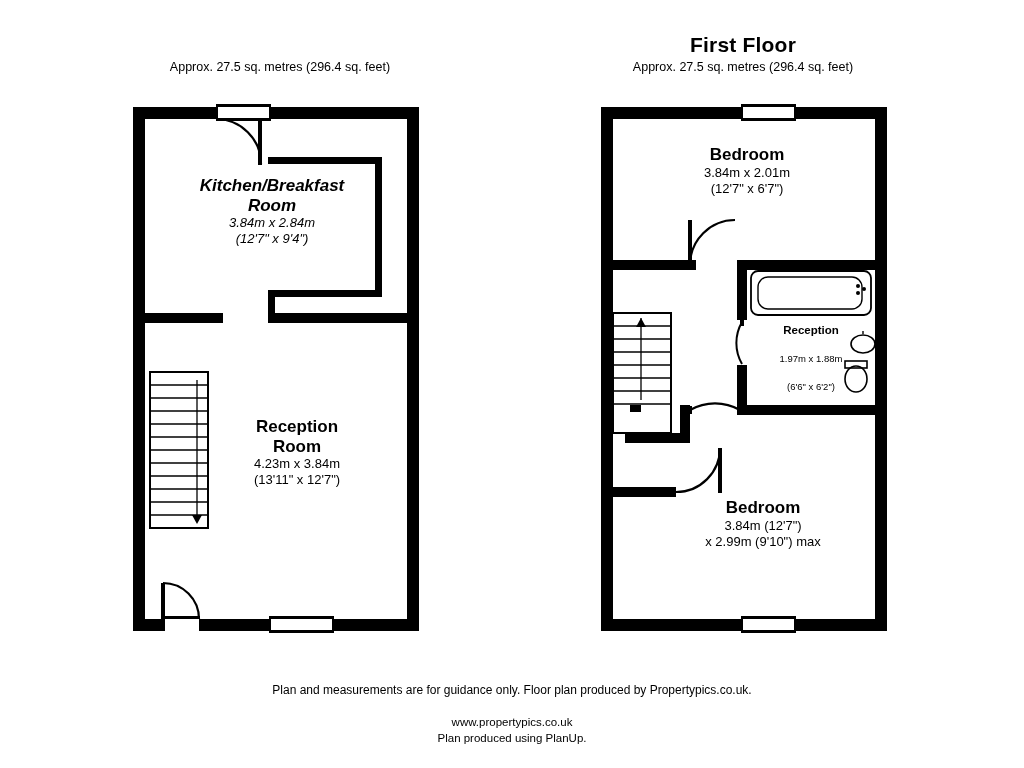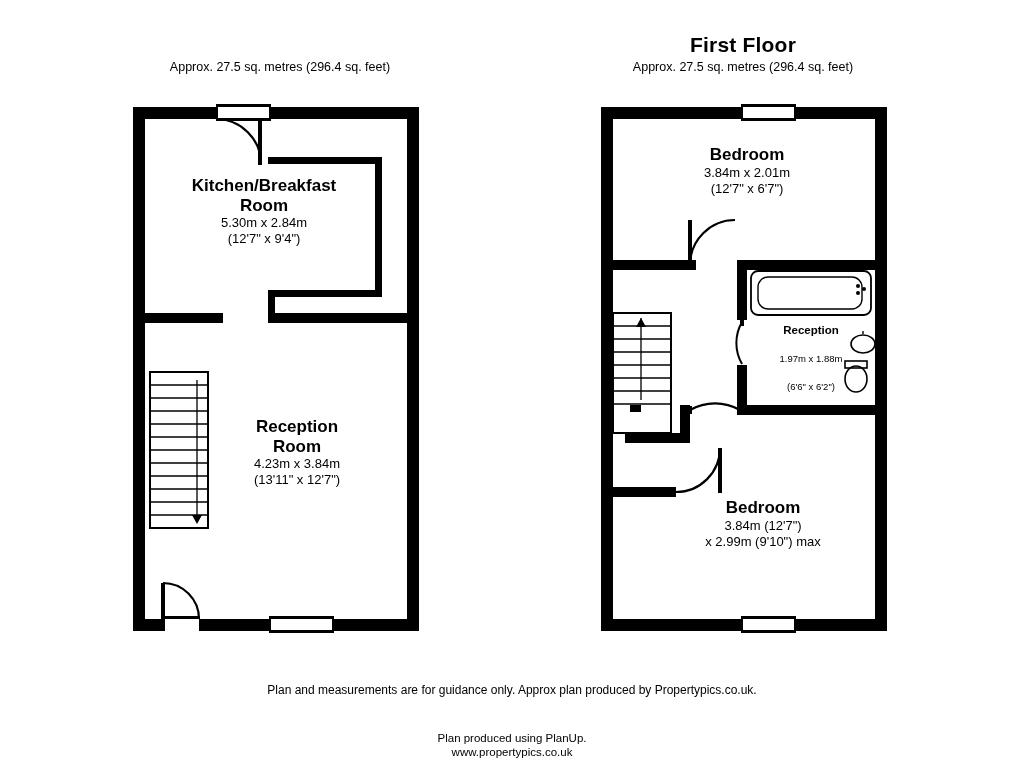--- a/index.html
+++ b/index.html
@@ -50,21 +50,21 @@
     font-size: 17px;
     line-height: 1.15;
   }
   .room-dims {
     font-size: 13px;
     line-height: 1.25;
   }
   .room-label.small .room-name { font-size: 11.5px; }
   .room-label.small .room-dims { font-size: 9.5px; margin-top: 16px; }
 
-  #lbl-kitchen   { left: 142px; top: 176px; width: 244px; }
+  #lbl-kitchen   { left: 150px; top: 176px; width: 244px; font-style: italic; }
   #lbl-reception { left: 175px; top: 417px; width: 244px; }
   #lbl-bed1      { left: 625px; top: 145px; width: 244px; }
   #lbl-bath      { left: 735px; top: 324px; width: 152px; }
   #lbl-bed2      { left: 620px; top: 498px; width: 286px; }
 
   
   #total-area {
     position: absolute;
     left: 112px; top: 650px; width: 800px;
     text-align: center;
@@ -74,21 +74,20 @@
     position: absolute;
     left: 112px; top: 683px; width: 800px;
     text-align: center;
     font-size: 12px;
   }
   #site {
     position: absolute;
     left: 112px; top: 716px; width: 800px;
     text-align: center;
     font-size: 11.5px;
-    margin-top: 30px;
   }
   #planup {
     position: absolute;
     left: 112px; top: 732px; width: 800px;
     text-align: center;
     font-size: 11.5px;
   }
   svg { display: block; }
 </style>
 </head>
@@ -258,21 +257,21 @@
 
     <g>
       <rect x="845" y="361" width="22" height="7" fill="none" stroke="#000" stroke-width="1.6"></rect>
       <ellipse cx="856" cy="379" rx="11" ry="13" fill="none" stroke="#000" stroke-width="1.6"></ellipse>
     </g>
   </svg>
 
   <div class="room-label" id="lbl-kitchen">
     <div class="room-name">Kitchen/Breakfast</div>
     <div class="room-name">Room</div>
-    <div class="room-dims">5.30m x 2.84m</div>
+    <div class="room-dims">3.84m x 2.84m</div>
     <div class="room-dims">(12'7" x 9'4")</div>
   </div>
 
   <div class="room-label" id="lbl-reception">
     <div class="room-name">Reception</div>
     <div class="room-name">Room</div>
     <div class="room-dims">4.23m x 3.84m</div>
     <div class="room-dims">(13'11" x 12'7")</div>
   </div>
 
@@ -287,17 +286,17 @@
     <div class="room-dims">1.97m x 1.88m</div>
     <div class="room-dims">(6'6" x 6'2")</div>
   </div>
 
   <div class="room-label" id="lbl-bed2">
     <div class="room-name">Bedroom</div>
     <div class="room-dims">3.84m (12'7")</div>
     <div class="room-dims">x 2.99m (9'10") max</div>
   </div>
 
-  <div id="guidance">Plan and measurements are for guidance only. Approx plan produced by Propertypics.co.uk.</div>
+  <div id="guidance">Plan and measurements are for guidance only. Floor plan produced by Propertypics.co.uk.</div>
   <div id="site">www.propertypics.co.uk</div>
   <div id="planup">Plan produced using PlanUp.</div>
 
 </div>
 
 </body></html>

